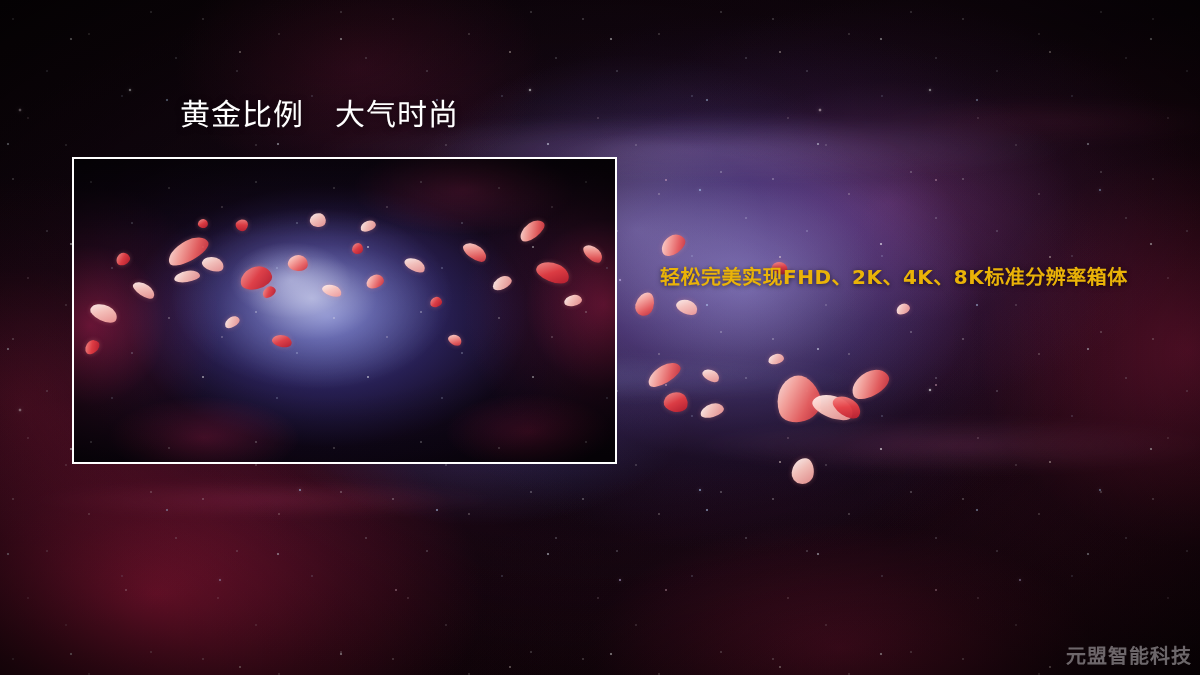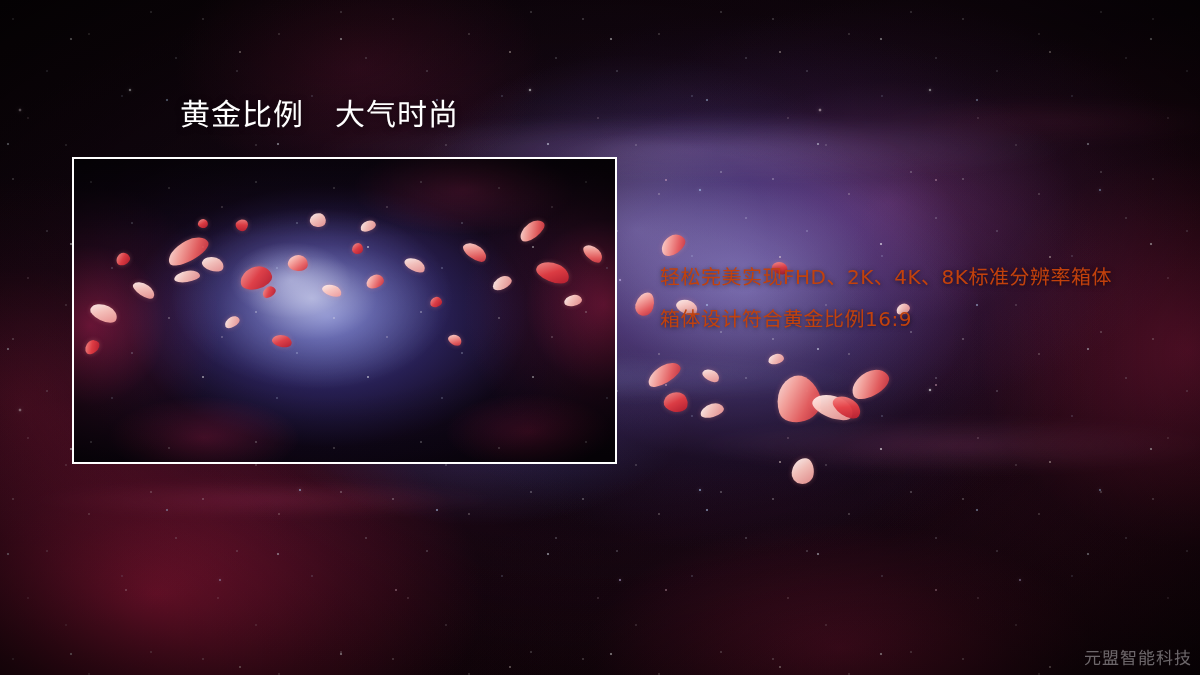--- a/index.html
+++ b/index.html
@@ -263,36 +263,38 @@
   }
 
   
   #body-text {
     position: absolute;
     left: 660px;
     top: 256px;
     width: 510px;
   }
   #body-text .line {
-    color: #c2410c;
+    color: #eab308;
     font-size: 20px;
     line-height: 42px;
     letter-spacing: 0.5px;
     white-space: nowrap;
     text-shadow: 0 1px 5px rgba(0,0,0,0.6);
+    font-weight: bold;
   }
 
   
   #watermark {
     position: absolute;
     right: 8px;
     bottom: 6px;
     color: rgba(190,185,190,0.55);
-    font-size: 17px;
+    font-size: 20px;
     letter-spacing: 1px;
+    font-weight: bold;
   }
 </style>
 </head>
 <body>
 
 <div id="slide">
 
   <div id="bg-base" class="bg-layer"></div>
   <div id="bg-crimson" class="bg-layer"></div>
   <div id="bg-core" class="bg-layer"></div>
@@ -352,18 +354,17 @@
   <div class="petal" style="left:850px; top:372px; width:40px; height:24px; transform:rotate(-28deg);"></div>
   <div class="petal deep" style="left:832px; top:398px; width:30px; height:18px; transform:rotate(34deg);"></div>
   <div class="petal pale" style="left:792px; top:458px; width:22px; height:26px; transform:rotate(8deg);"></div>
   <div class="petal pale" style="left:768px; top:354px; width:16px; height:10px; transform:rotate(-12deg);"></div>
   <div class="petal deep" style="left:772px; top:262px; width:16px; height:12px; transform:rotate(26deg);"></div>
   <div class="petal pale" style="left:896px; top:304px; width:14px; height:10px; transform:rotate(-22deg);"></div>
   <div class="petal" style="left:636px; top:292px; width:18px; height:24px; transform:rotate(16deg);"></div>
 
   <div id="body-text">
     <div class="line">轻松完美实现FHD、2K、4K、8K标准分辨率箱体</div>
-    <div class="line">箱体设计符合黄金比例16:9</div>
   </div>
 
   <div id="watermark">元盟智能科技</div>
 
 </div>
 
 </body></html>

